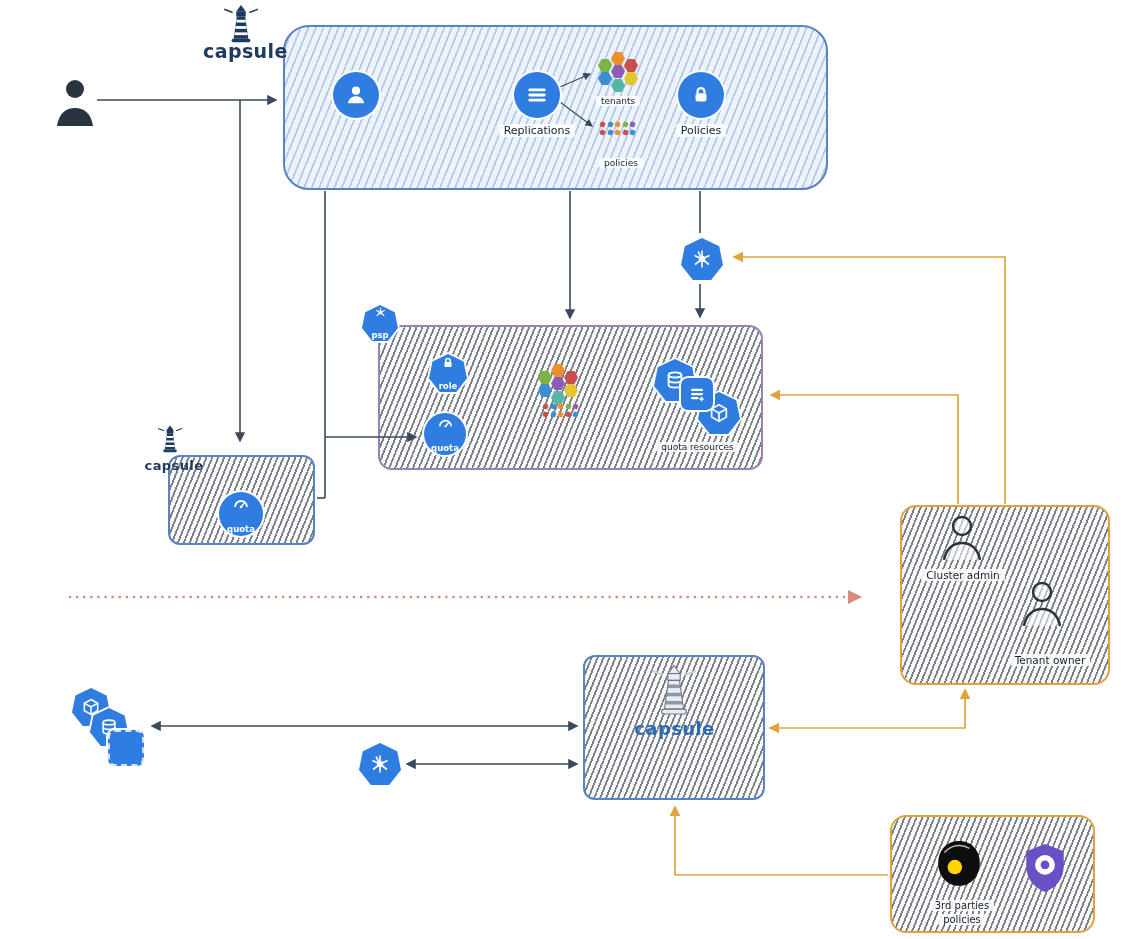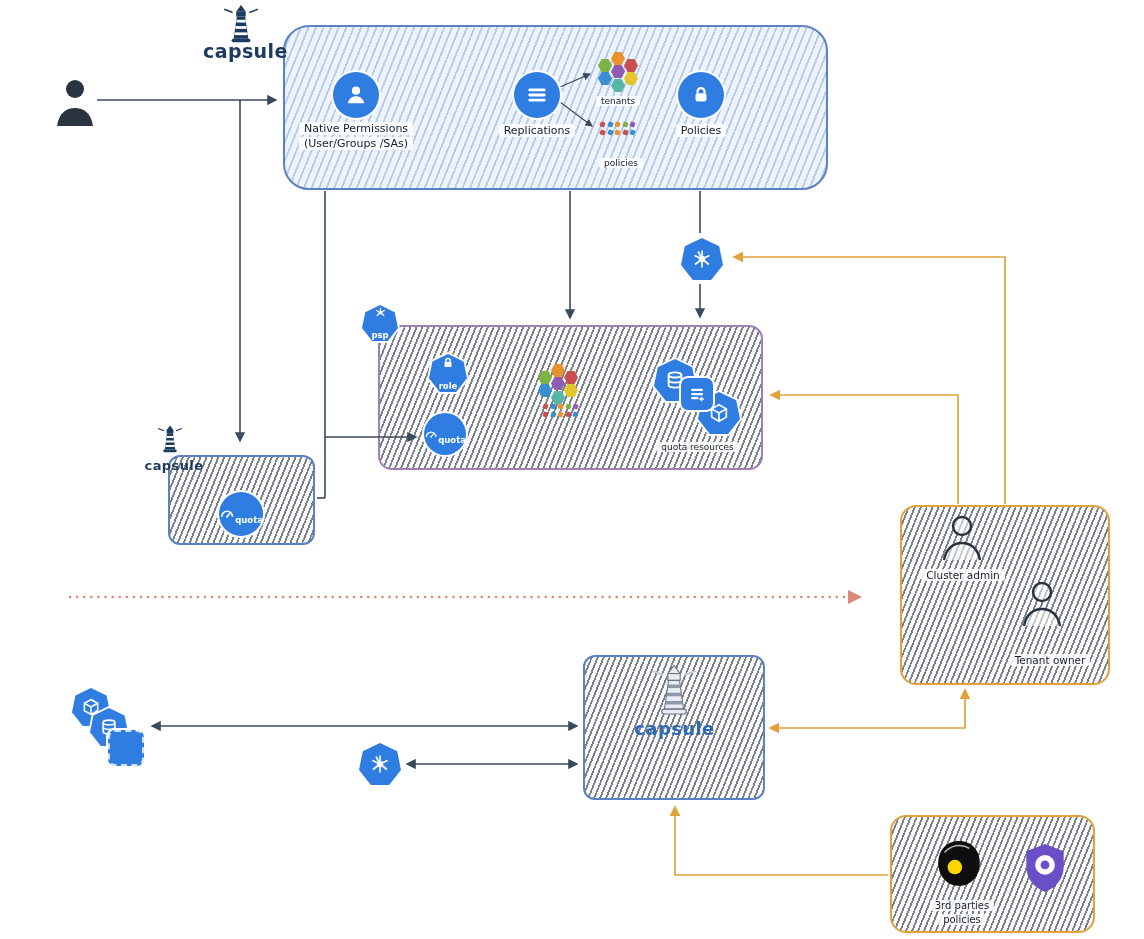--- a/index.html
+++ b/index.html
@@ -10,21 +10,21 @@
   .hatch-light{background-color:#edf3fc;
     background-image:repeating-linear-gradient(112deg, rgba(96,135,195,.38) 0 1.8px, transparent 1.8px 7px);}
   .hatch-dark{background-color:#fafafa;
     background-image:repeating-linear-gradient(112deg, rgba(38,48,60,.60) 0 1.8px, transparent 1.8px 5.5px);}
   .b-purple{border-color:#9f7fb5;}
   .b-orange{border-color:#e0a33c;}
   
   .wires{position:absolute;left:0;top:0;z-index:5;pointer-events:none;}
   
   .abs{position:absolute;z-index:10;}
-  .circ{position:absolute;z-index:10;border-radius:50%;background:#2f7de1;display:flex;flex-direction:row;
+  .circ{position:absolute;z-index:10;border-radius:50%;background:#2f7de1;display:flex;flex-direction:column;
         align-items:center;justify-content:center;box-shadow:0 0 0 2px #fff;}
   .hept{position:absolute;z-index:10;background:#fff;padding:2px;box-sizing:border-box;
         clip-path:polygon(50% 0%,90.97% 19.87%,100% 64.11%,71.7% 100%,28.3% 100%,0% 64.11%,9.03% 19.87%);
         display:flex;}
   .hept-in{width:100%;display:flex;flex-direction:column;align-items:center;justify-content:center;gap:0;
         clip-path:polygon(50% 0%,90.97% 19.87%,100% 64.11%,71.7% 100%,28.3% 100%,0% 64.11%,9.03% 19.87%);
         background:#2f7de1;}
   .sq{position:absolute;z-index:11;background:#2f7de1;border-radius:7px;box-shadow:0 0 0 2px #fff;
       display:flex;align-items:center;justify-content:center;}
   .nsq{position:absolute;z-index:12;background:#fff;border-radius:9px;padding:2px;box-sizing:border-box;}
@@ -116,24 +116,20 @@
       <path d="M4 50c2-13 9-18 18-18s16 5 18 18z" fill="#2a3440"></path>
     </svg>
   </div>
 
   <div class="circ" style="left:333px;top:72px;width:46px;height:46px;">
     <svg width="26" height="26" viewBox="0 0 24 24">
       <circle cx="12" cy="8" r="3.8" fill="#fff"></circle>
       <path d="M4.5 19.5c.8-4.2 3.9-6.3 7.5-6.3s6.7 2.1 7.5 6.3z" fill="#fff"></path>
     </svg>
   </div>
-  <div class="lbl" style="left:283px;top:122px;width:146px;">
-    <span class="halo">Native Permissions</span><br>
-    <span class="halo">(User/Groups /SAs)</span>
-  </div>
 
   <div class="circ" style="left:514px;top:72px;width:46px;height:46px;">
     <svg width="26" height="26" viewBox="0 0 24 24">
       <g fill="#fff">
         <rect x="4" y="6" width="16" height="2.6" rx="1.3"></rect>
         <rect x="4" y="10.7" width="16" height="2.6" rx="1.3"></rect>
         <rect x="4" y="15.4" width="16" height="2.6" rx="1.3"></rect>
       </g>
     </svg>
   </div>

